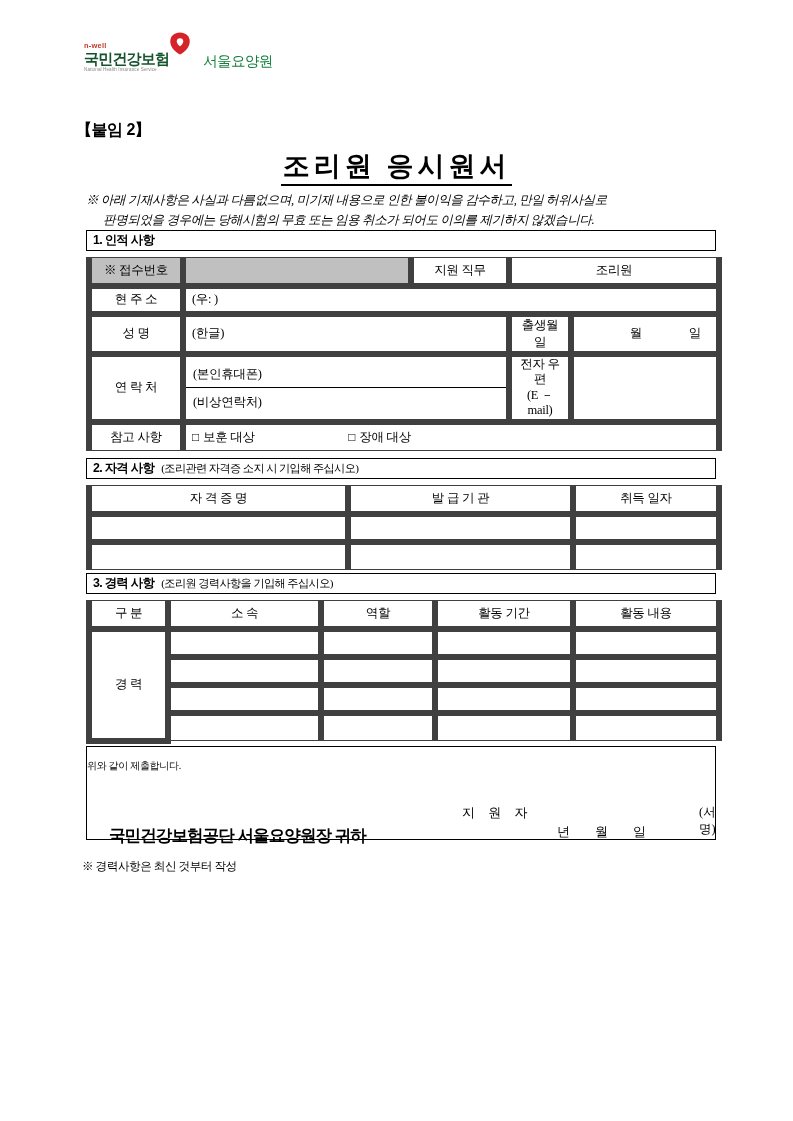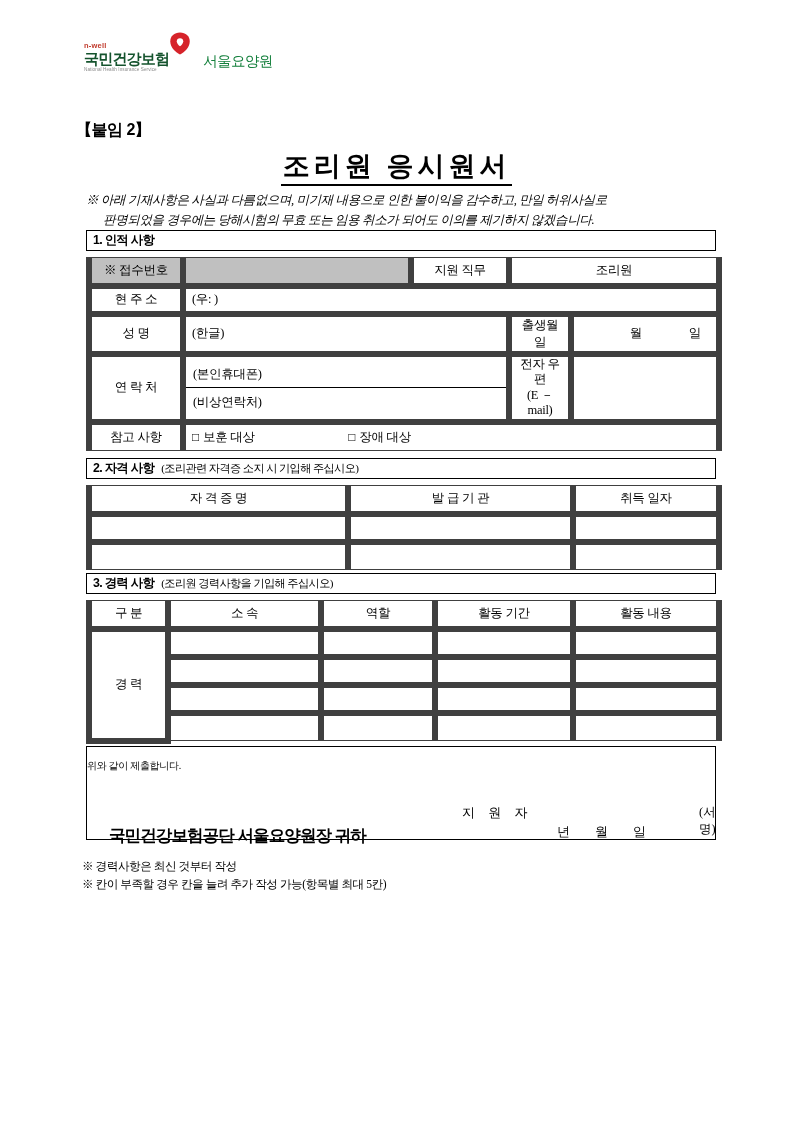--- a/index.html
+++ b/index.html
@@ -328,14 +328,13 @@
   <div class="submit-date">
     <i>년</i><i>월</i><i>일</i>
   </div>
   <div class="applicant">지 원 자</div>
   <div class="sign-mark">(서명)</div>
   <div class="addressee">국민건강보험공단 서울요양원장 귀하</div>
 </div>
 
 <div class="notes">
   <div>※ 경력사항은 최신 것부터 작성</div>
-  <div>※ 칸이 부족할 경우 칸을 늘려 추가 작성 가능(항목별 최대 5칸)</div>
 </div>
 
 </body></html>

